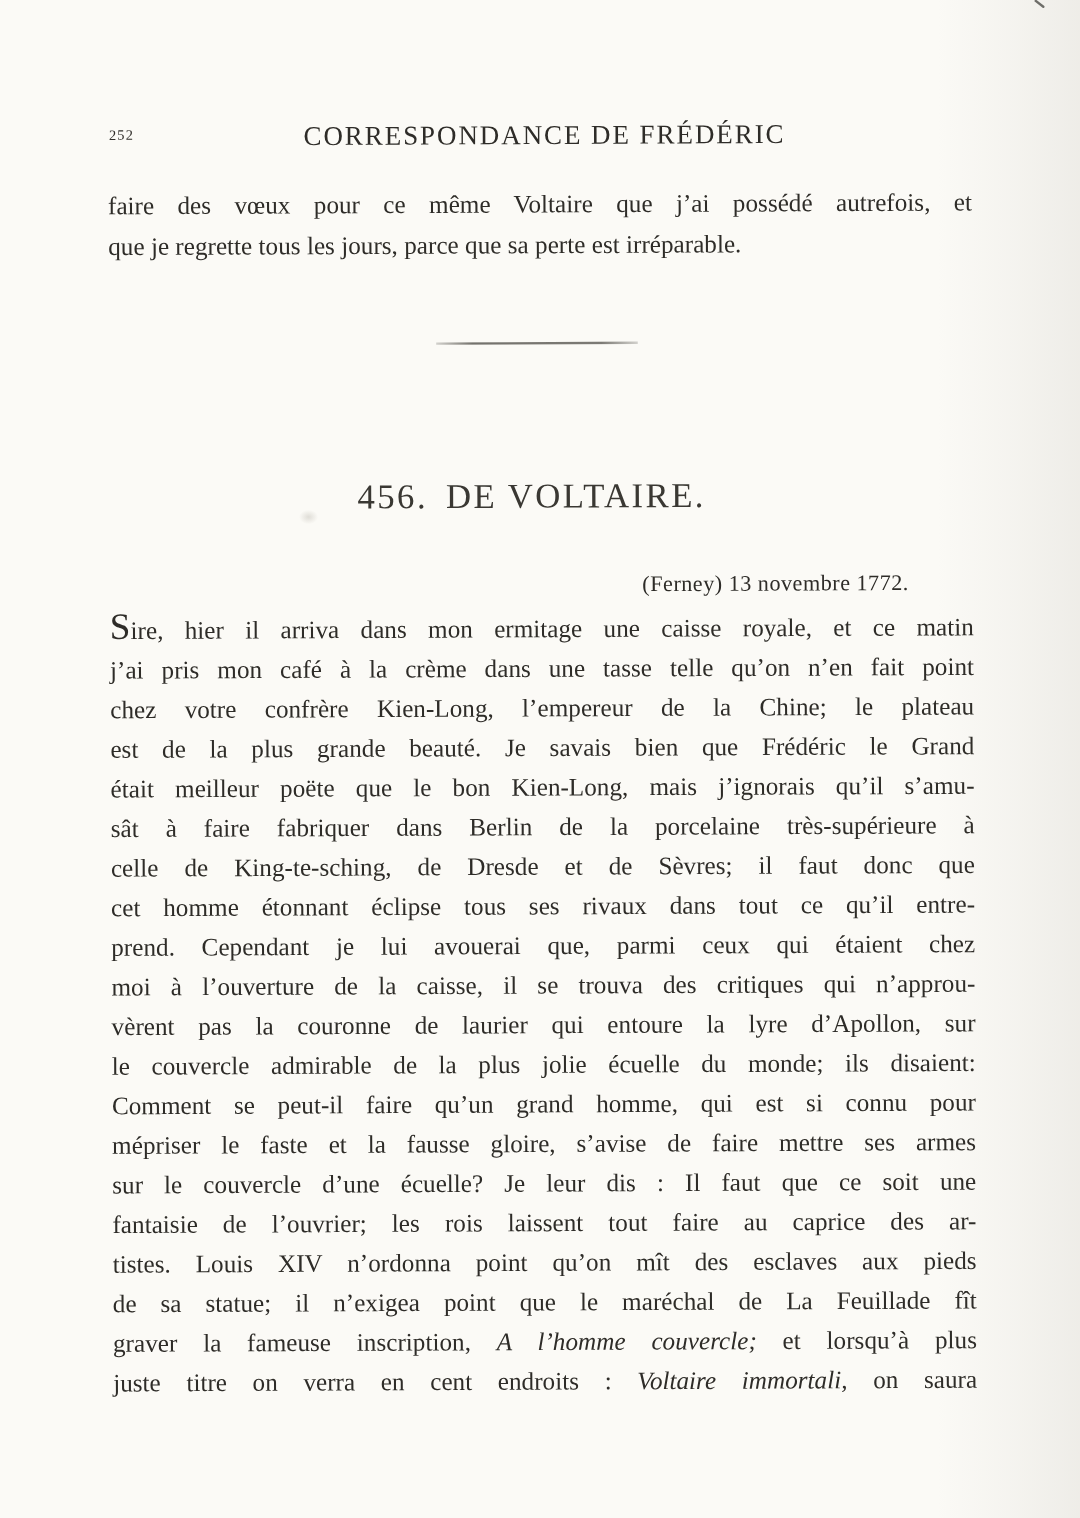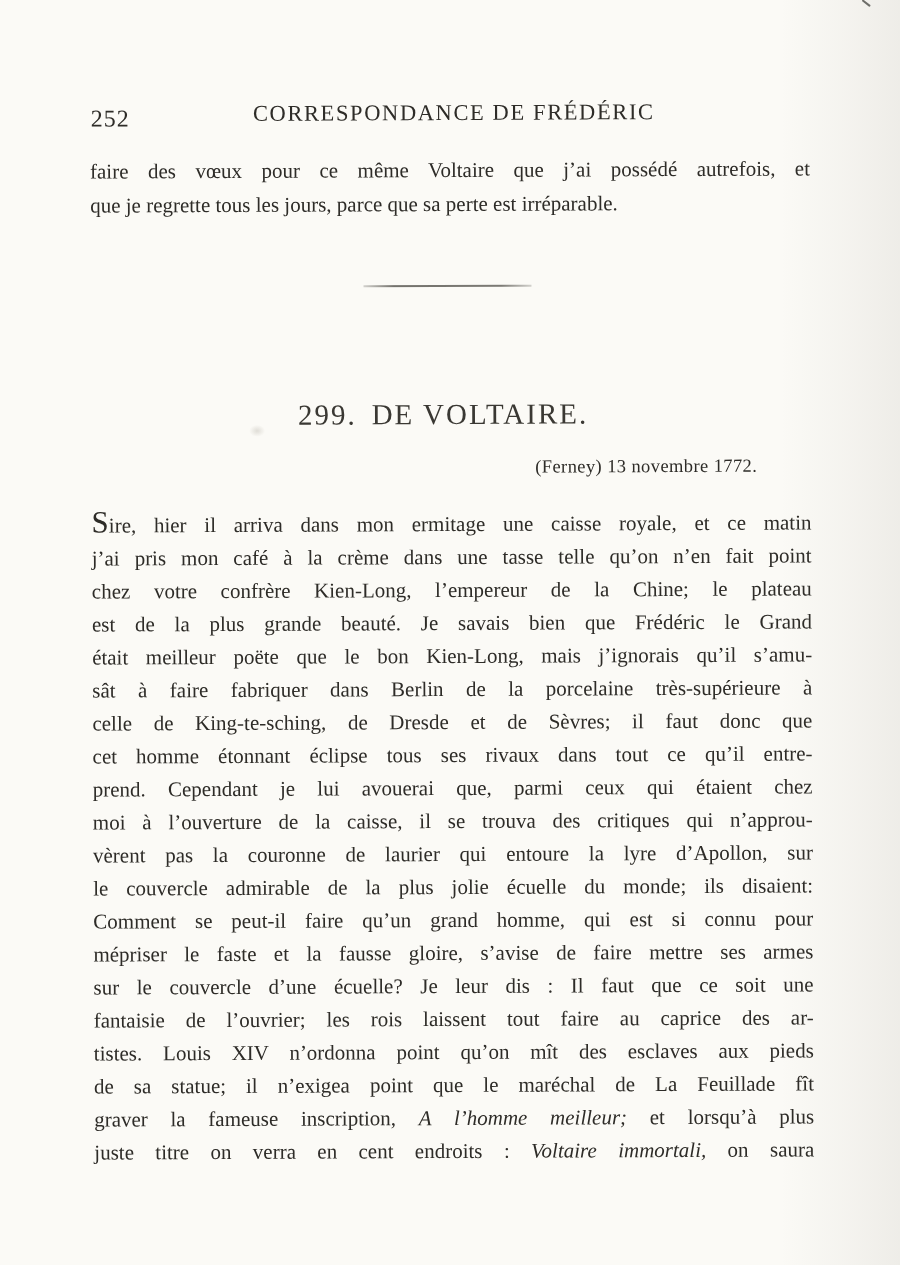--- a/index.html
+++ b/index.html
@@ -26,21 +26,21 @@
   }
   .content{
     position:absolute;inset:0;
     transform:rotate(-0.25deg);
     transform-origin:50% 50%;
   }
   
   .header{position:absolute;top:100px;left:0;width:900px;height:32px;}
   .pagenum{
     position:absolute;left:93px;top:4px;
-    font-size:24px;letter-spacing:1px;
+    font-size:12px;letter-spacing:1px;
   }
   .runtitle{
     position:absolute;left:50%;top:0;transform:translateX(-50%) translateX(6px);
     font-size:22.5px;letter-spacing:1.6px;white-space:nowrap;
   }
   
   .para-prev{
     position:absolute;top:153px;left:92px;width:720px;
     font-size:21px;line-height:34px;
   }
@@ -54,21 +54,21 @@
     background:linear-gradient(90deg,rgba(90,88,82,0.25),rgba(70,68,62,0.75) 18%,rgba(70,68,62,0.7) 82%,rgba(90,88,82,0.25));
   }
   .heading{
     position:absolute;top:398px;left:0;width:900px;
     text-align:center;font-size:29px;letter-spacing:2px;
     white-space:nowrap;transform:translateX(-6px);
     color:#3a3833;
   }
   .hgap{display:inline-block;width:15px;}
   .dateline{
-    position:absolute;top:457px;right:142px;
+    position:absolute;top:478px;right:142px;
     font-size:18.5px;letter-spacing:0.4px;
   }
   .body-text{
     position:absolute;top:505px;left:92px;width:720px;
     font-size:21px;line-height:33px;
   }
   .body-text .bodyline:first-child::first-letter{
     font-size:31px;line-height:1;
   }
   .it{font-style:italic;}
@@ -98,21 +98,21 @@
     <div class="para-prev">
         <div class="bodyline"><span>faire des vœux pour ce même Voltaire que j’ai possédé autrefois, et</span></div>
         <div class="bodyline nojust"><span>que je regrette tous les jours, parce que sa perte est irréparable.</span></div>
       </div>
 
     <div class="divider"></div>
 
     <div class="smudge"></div>
 
     <div class="heading">
-      <span>299.</span><span class="hgap"></span><span>DE VOLTAIRE.</span>
+      <span>456.</span><span class="hgap"></span><span>DE VOLTAIRE.</span>
     </div>
 
     <div class="dateline">(Ferney) 13 novembre 1772.</div>
 
     <div class="body-text">
         <div class="bodyline"><span>Sire, hier il arriva dans mon ermitage une caisse royale, et ce matin</span></div>
         <div class="bodyline"><span>j’ai pris mon café à la crème dans une tasse telle qu’on n’en fait point</span></div>
         <div class="bodyline"><span>chez votre confrère Kien-Long, l’empereur de la Chine; le plateau</span></div>
         <div class="bodyline"><span>est de la plus grande beauté. Je savais bien que Frédéric le Grand</span></div>
         <div class="bodyline"><span>était meilleur poëte que le bon Kien-Long, mais j’ignorais qu’il s’amu-</span></div>
@@ -122,18 +122,18 @@
         <div class="bodyline"><span>prend. Cependant je lui avouerai que, parmi ceux qui étaient chez</span></div>
         <div class="bodyline"><span>moi à l’ouverture de la caisse, il se trouva des critiques qui n’approu-</span></div>
         <div class="bodyline"><span>vèrent pas la couronne de laurier qui entoure la lyre d’Apollon, sur</span></div>
         <div class="bodyline"><span>le couvercle admirable de la plus jolie écuelle du monde; ils disaient:</span></div>
         <div class="bodyline"><span>Comment se peut-il faire qu’un grand homme, qui est si connu pour</span></div>
         <div class="bodyline"><span>mépriser le faste et la fausse gloire, s’avise de faire mettre ses armes</span></div>
         <div class="bodyline"><span>sur le couvercle d’une écuelle? Je leur dis : Il faut que ce soit une</span></div>
         <div class="bodyline"><span>fantaisie de l’ouvrier; les rois laissent tout faire au caprice des ar-</span></div>
         <div class="bodyline"><span>tistes. Louis XIV n’ordonna point qu’on mît des esclaves aux pieds</span></div>
         <div class="bodyline"><span>de sa statue; il n’exigea point que le maréchal de La Feuillade fît</span></div>
-        <div class="bodyline"><span>graver la fameuse inscription, </span><span class="it">A l’homme meilleur;</span><span> et lorsqu’à plus</span></div>
+        <div class="bodyline"><span>graver la fameuse inscription, </span><span class="it">A l’homme couvercle;</span><span> et lorsqu’à plus</span></div>
         <div class="bodyline"><span>juste titre on verra en cent endroits : </span><span class="it">Voltaire immortali,</span><span> on saura</span></div>
       </div>
 
   </div>
 </div>
 
 </body></html>

